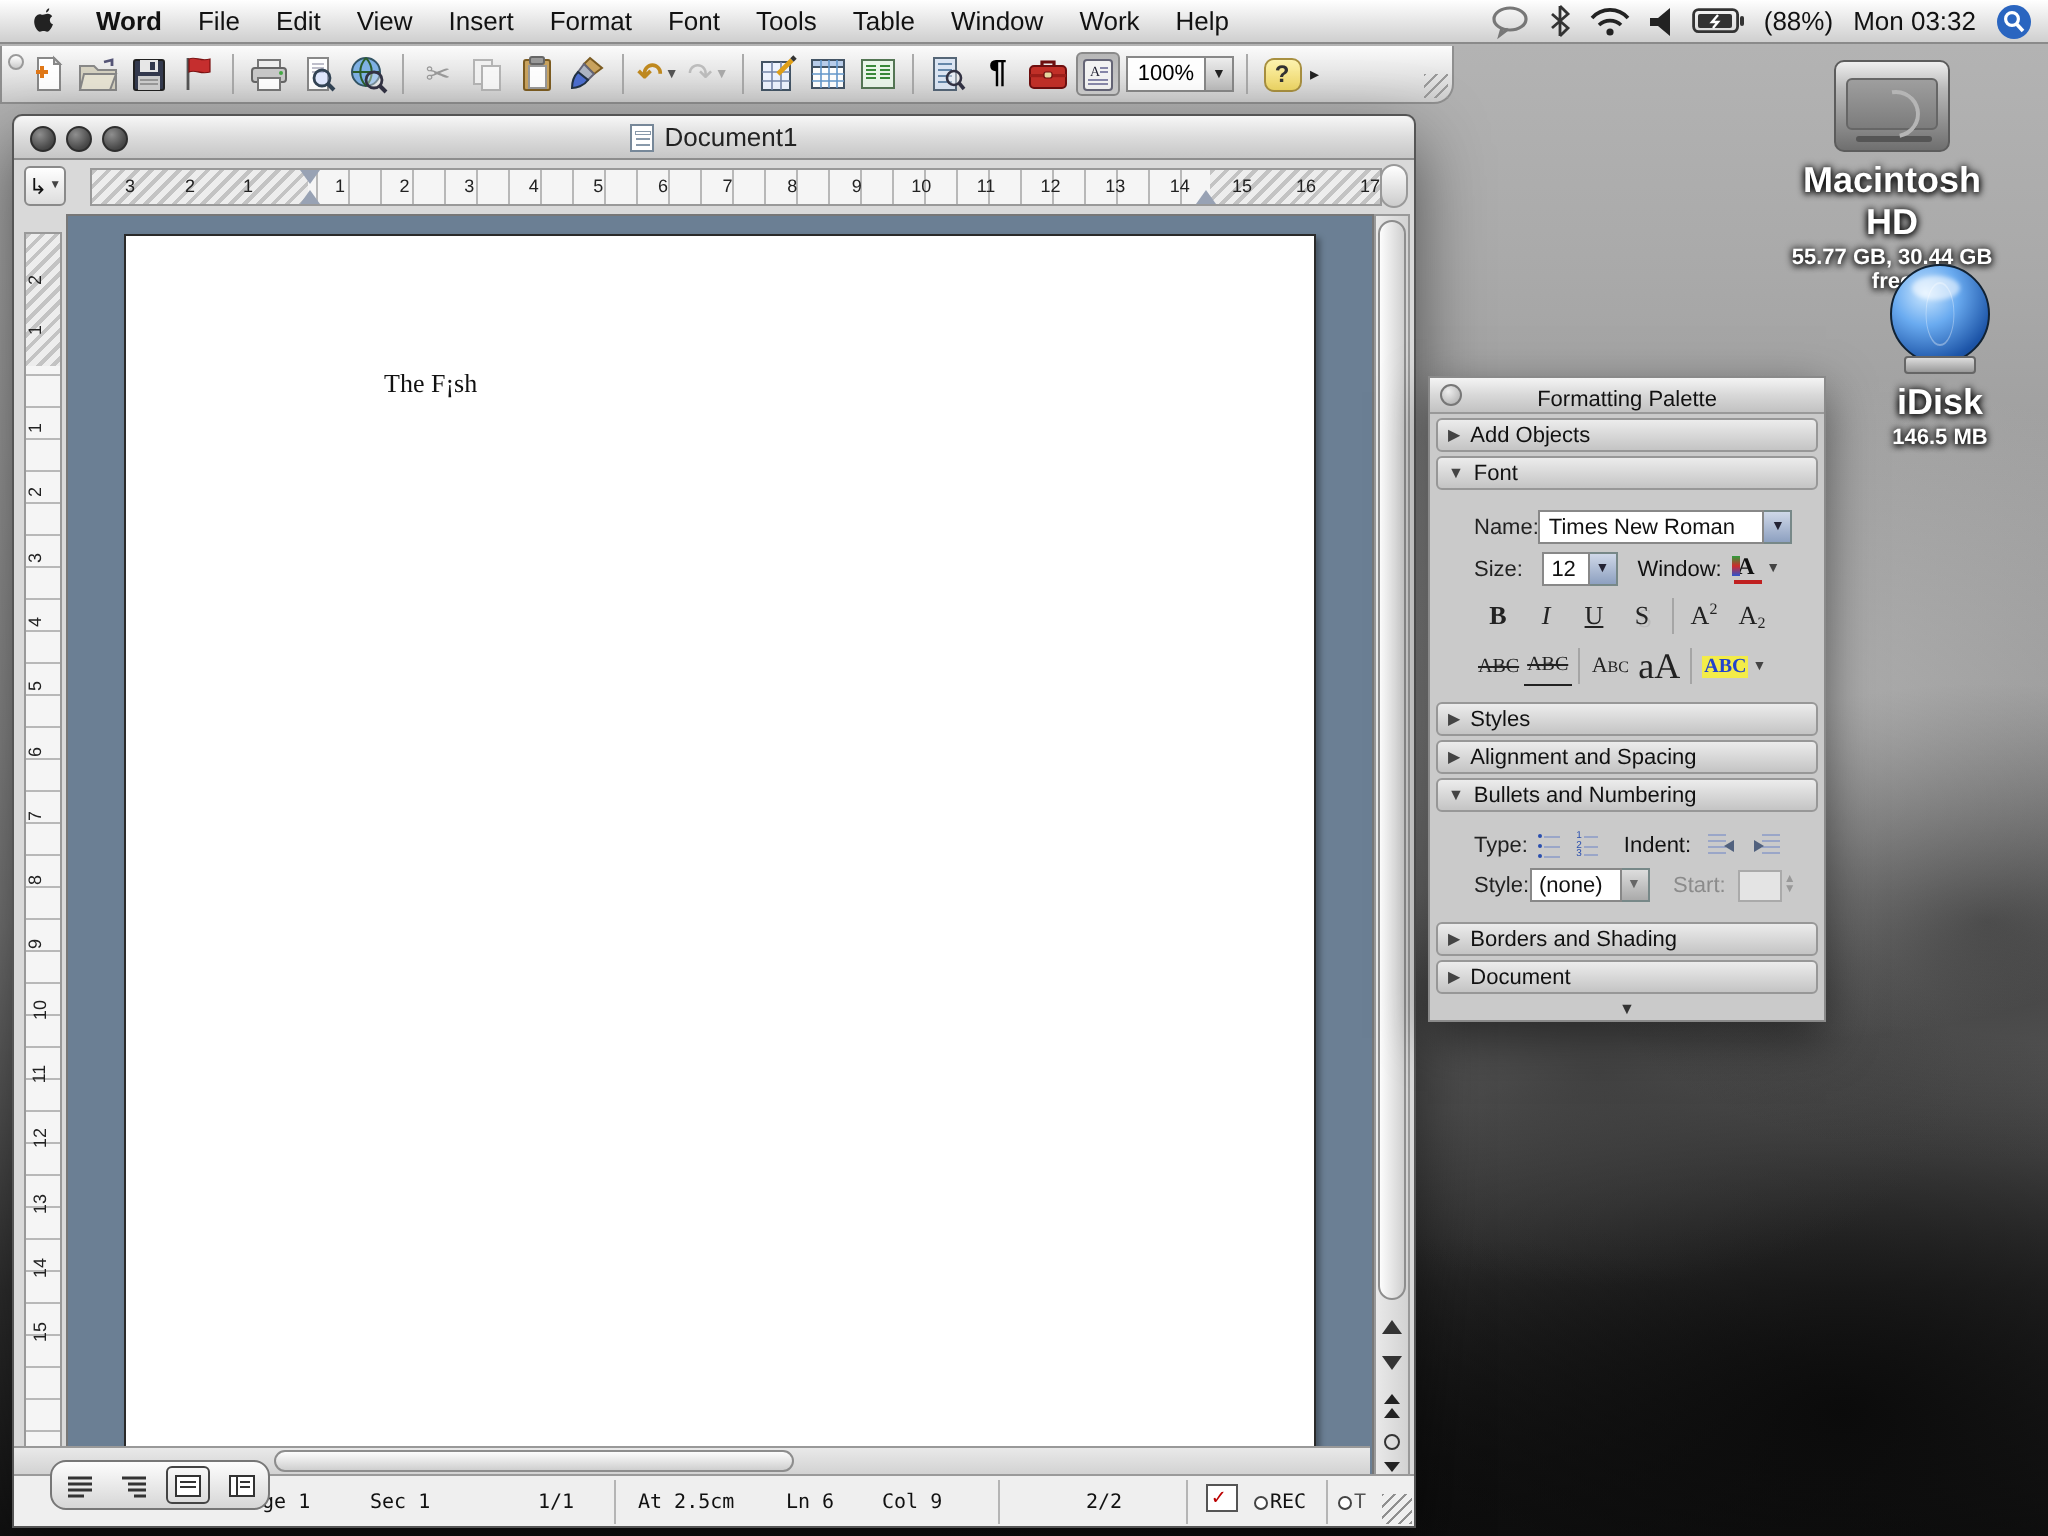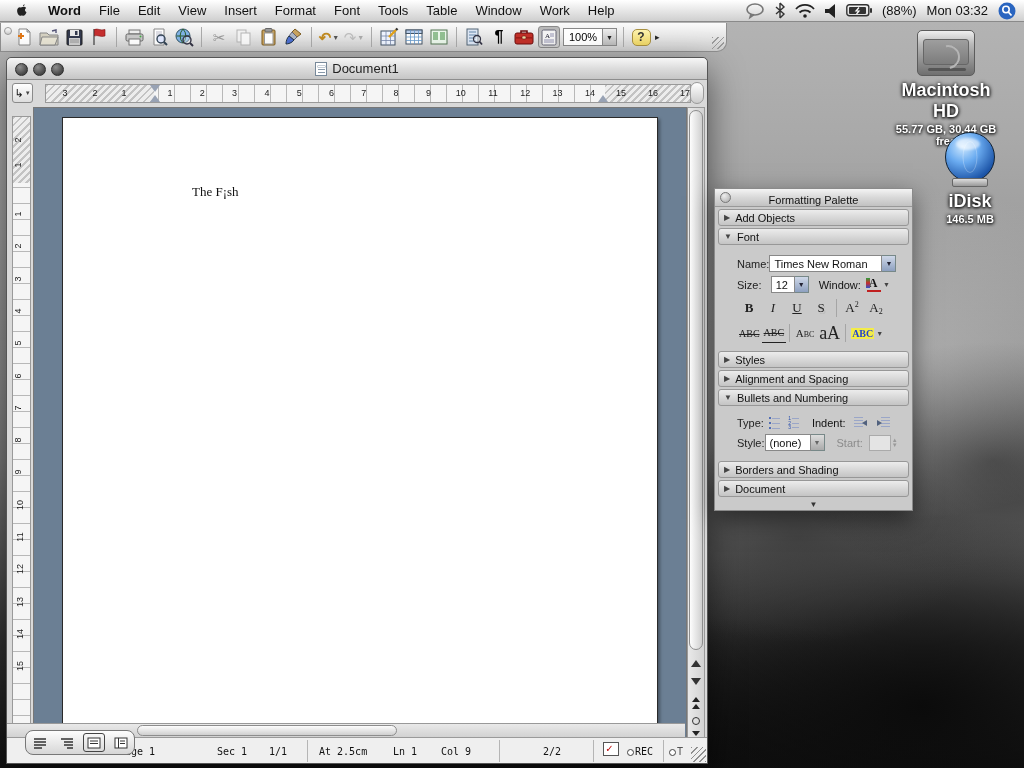--- a/index.html
+++ b/index.html
@@ -521,25 +521,25 @@
     <span class="vb">
       <svg width="14" height="12" viewBox="0 0 14 12">
           <rect x="1" y="1" width="12" height="10" fill="#fff" stroke="#333"></rect>
           <path d="M4.5 1 v10 M6 4 h5 M6 6.5 h5" stroke="#333" stroke-width="1"></path>
         </svg>
     </span>
   </div>
 
   <div id="statusbar">
     <span class="st" style="left:112px;">Page 1</span>
-    <span class="st" style="left:178px;margin-left:32px;">Sec 1</span>
+    <span class="st" style="left:178px;">Sec 1</span>
     <span class="st" style="left:262px;">1/1</span>
     <span class="st-sep" style="left:300px;"></span>
     <span class="st" style="left:312px;">At 2.5cm</span>
-    <span class="st" style="left:386px;">Ln 1</span>
+    <span class="st" style="left:386px;">Ln 6</span>
     <span class="st" style="left:434px;">Col 9</span>
     <span class="st-sep" style="left:492px;"></span>
     <span class="st" style="left:536px;">2/2</span>
     <span class="st-sep" style="left:586px;"></span>
     <span id="spell-icon" style="left:596px;"></span>
     <span class="st" style="left:620px;"><span class="rec-circle"></span><span>REC</span></span>
     <span class="st-sep" style="left:656px;"></span>
     <span class="st" style="left:662px;color:#555;"><span class="rec-circle"></span><span>T</span></span>
     <span id="win-grip"></span>
   </div>

